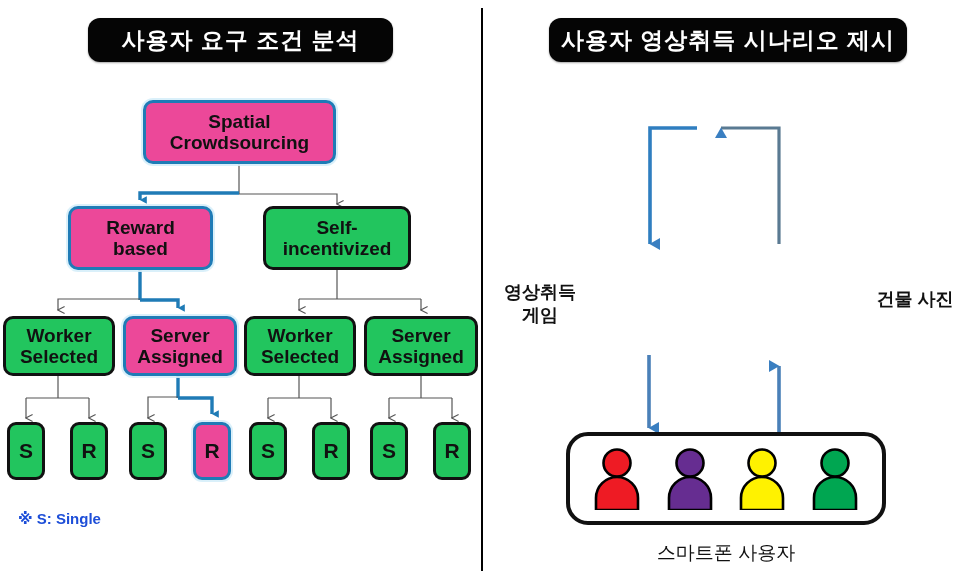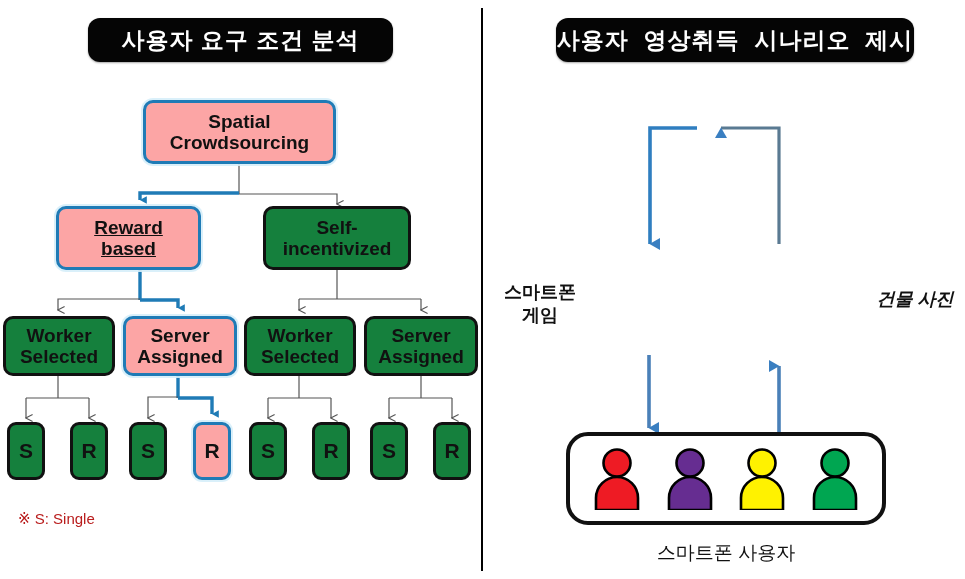--- a/index.html
+++ b/index.html
@@ -29,46 +29,46 @@
     letter-spacing:1px;
     box-shadow:0 1px 2px rgba(0,0,0,.35);
   }
   #left-title{left:88px;top:18px;width:305px;height:44px;font-size:23px;}
   #right-title{left:552px;top:18px;width:358px;height:44px;font-size:23px;}
 
   
   .tbox{
     position:absolute;
     box-sizing:border-box;
-    background:#15803d;
+    background:#22c55e;
     border:3px solid #111111;
     border-radius:10px;
     display:flex;align-items:center;justify-content:center;
     text-align:center;
     font-weight:bold;
     color:#111111;
     line-height:1.12;
     font-size:19px;
     white-space:pre-line;
   }
   .tbox.hl{
-    background:#fca5a5;
+    background:#ec4899;
     border-color:#1f7bb6;
     box-shadow:0 0 0 2px rgba(214,238,250,.9);
   }
   .tbox.small{font-size:21px;border-width:3px;border-radius:9px;}
 
   
   #tree-svg{position:absolute;left:0;top:0;width:482px;height:579px;}
   #flow-svg{position:absolute;left:0;top:0;width:482px;height:579px;}
 
   
   #legend{
     position:absolute;left:18px;top:508px;
-    font-size:15px;font-weight:normal;color:#b91c1c;
+    font-size:15px;font-weight:bold;color:#1d4ed8;
     line-height:1.45;
   }
   #legend div{white-space:pre;}
 
   
   .side-label{
     position:absolute;font-size:18px;font-weight:bold;color:#111;
     text-align:center;line-height:1.25;white-space:pre-line;
   }
   #label-game{left:498px;top:281px;width:84px;}
@@ -139,21 +139,21 @@
 
       <path d="M421,376 L421,398" stroke="#555" stroke-width="1.2" fill="none"></path>
       <path d="M389,398 L452,398" stroke="#555" stroke-width="1.2" fill="none"></path>
       <path d="M389,398 L389,418" stroke="#555" stroke-width="1.2" fill="none" marker-end="url(#ahThin)"></path>
       <path d="M452,398 L452,418" stroke="#555" stroke-width="1.2" fill="none" marker-end="url(#ahThin)"></path>
     </svg>
 
     <div class="tbox hl" style="left:143px;top:100px;width:193px;height:64px;">Spatial
 Crowdsourcing</div>
 
-    <div class="tbox hl" style="left:56px;top:206px;width:145px;height:64px;text-decoration:underline;">Reward
+    <div class="tbox hl" style="left:68px;top:206px;width:145px;height:64px;">Reward
 based</div>
     <div class="tbox" style="left:263px;top:206px;width:148px;height:64px;">Self-
 incentivized</div>
 
     <div class="tbox" style="left:3px;top:316px;width:112px;height:60px;">Worker
 Selected</div>
     <div class="tbox hl" style="left:123px;top:316px;width:114px;height:60px;">Server
 Assigned</div>
     <div class="tbox" style="left:244px;top:316px;width:112px;height:60px;">Worker
 Selected</div>
@@ -169,41 +169,41 @@
     <div class="tbox small" style="left:370px;top:422px;width:38px;height:58px;">S</div>
     <div class="tbox small" style="left:433px;top:422px;width:38px;height:58px;">R</div>
 
     <div id="legend">
       <div>※ S: Single</div>
     </div>
   </div>
 
   <div class="panel" id="right-panel">
 
-    <div class="title-pill" id="right-title" style="left:73px;font-family:Liberation Mono, monospace;">사용자 영상취득 시나리오 제시</div>
+    <div class="title-pill" id="right-title" style="left:66px;">사용자 영상취득 시나리오 제시</div>
 
     <svg id="flow-svg" viewBox="0 0 482 579" xmlns="http://www.w3.org/2000/svg">
       <defs>
         <marker id="fArrow" markerWidth="13" markerHeight="13" refX="6.5" refY="10.5" orient="auto" markerUnits="userSpaceOnUse">
           <path d="M0.5,0.5 L6.5,11 L12.5,0.5 Z" fill="#3a7fc1"></path>
         </marker>
       </defs>
 
       <path d="M214,128 L167,128 L167,244" stroke="#2f7ec0" stroke-width="3.6" fill="none" marker-end="url(#fArrow)"></path>
 
       <path d="M296,244 L296,128 L238,128" stroke="#5a7a92" stroke-width="3.2" fill="none" marker-end="url(#fArrow)"></path>
 
       <path d="M166,355 L166,428" stroke="#4a80b8" stroke-width="3.6" fill="none" marker-end="url(#fArrow)"></path>
 
       <path d="M296,432 L296,366" stroke="#4a80b8" stroke-width="3.6" fill="none" marker-end="url(#fArrow)"></path>
     </svg>
 
-    <div class="side-label" id="label-game" style="left:15px;top:281px;">스마트폰
+    <div class="side-label" id="label-game" style="left:15px;top:281px;">영상취득
 게임</div>
-    <div class="side-label" id="label-building" style="left:389px;top:288px;font-style:italic;">건물 사진</div>
+    <div class="side-label" id="label-building" style="left:389px;top:288px;">건물 사진</div>
 
     <div id="users-box" style="left:83px;">
       <div class="user-fig">
         <svg viewBox="0 0 52 62" width="52" height="62" xmlns="http://www.w3.org/2000/svg">
           <circle cx="26" cy="15" r="13.5" fill="#ee1b24" stroke="#000" stroke-width="2.6"></circle>
           <path d="M5,62 L5,50 A21,21 0 0 1 47,50 L47,62 Z" fill="#ee1b24" stroke="#000" stroke-width="2.6"></path>
         </svg>
       </div>
       <div class="user-fig">
         <svg viewBox="0 0 52 62" width="52" height="62" xmlns="http://www.w3.org/2000/svg">

